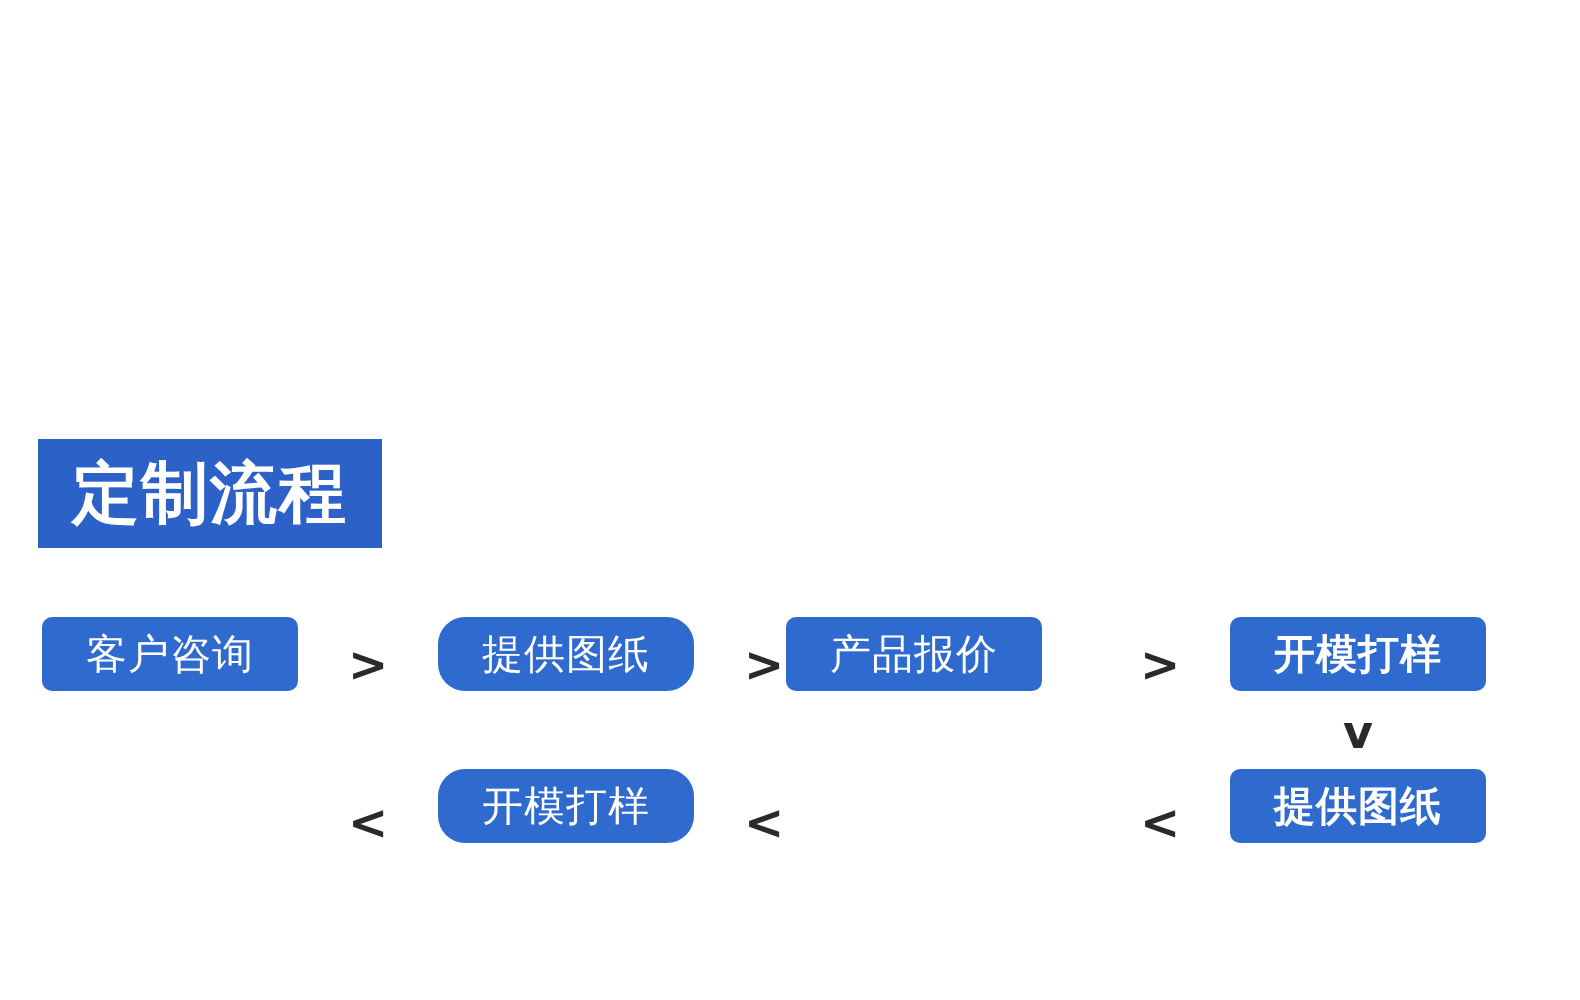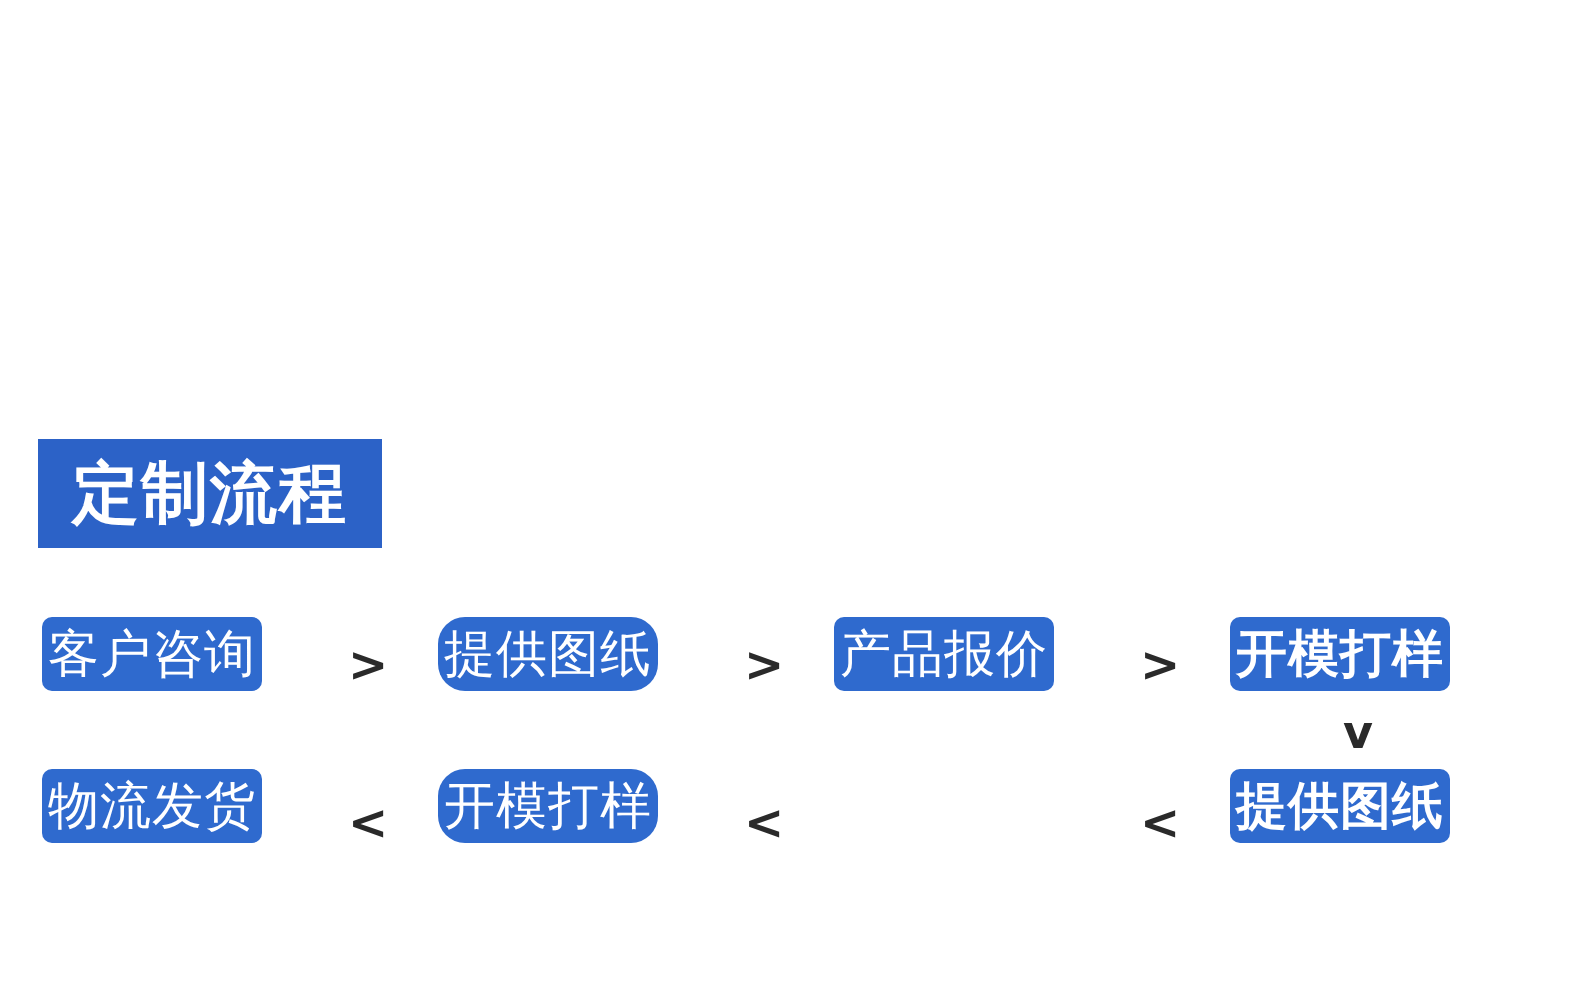--- a/index.html
+++ b/index.html
@@ -21,34 +21,34 @@
     width: 344px; height: 109px;
     background: var(--title-bg, #2c62c7);
     color: var(--box-text, #ffffff);
     display: flex; align-items: center; justify-content: center;
     font-size: 67px;
     font-weight: 900;
     letter-spacing: 2px;
   }
   .flow-box {
     position: absolute;
-    width: 220px; height: 74px;
+    width: 256px; height: 74px;
     background: var(--box-bg, #2f6ace);
     color: var(--box-text, #ffffff);
     border-radius: 10px;
     display: flex; align-items: center; justify-content: center;
-    font-size: 51px;
+    font-size: 41px;
     font-weight: 500;
     letter-spacing: 1px;
   }
   .r1 { top: 617px; }
   .r2 { top: 769px; }
   .c1 { left: 42px; }
   .c2 { left: 438px; border-radius: 27px; }
-  .c3 { left: 834px; }
+  .c3 { left: 786px; }
   .c4 { left: 1230px; font-weight: bold; }
   .arrow {
     position: absolute;
     width: 140px; height: 74px;
     display: flex; align-items: center; justify-content: center;
     color: var(--arrow-color, #2a2a2a);
     font-size: 48px;
     font-weight: 700;
     font-family: "DejaVu Sans", "Liberation Sans", sans-serif;
   }
@@ -78,20 +78,19 @@
   <div class="flow-box r1 c1">客户咨询</div>
   <div class="arrow g1 ar1">&gt;</div>
   <div class="flow-box r1 c2">提供图纸</div>
   <div class="arrow g2 ar1">&gt;</div>
   <div class="flow-box r1 c3">产品报价</div>
   <div class="arrow g3 ar1">&gt;</div>
   <div class="flow-box r1 c4">开模打样</div>
 
   <div class="arrow-down">v</div>
 
-  <div class="flow-box r2 c1">物流发货</div>
   <div class="arrow g1 ar2">&lt;</div>
   <div class="flow-box r2 c2">开模打样</div>
   <div class="arrow g2 ar2">&lt;</div>
   <div class="arrow g3 ar2">&lt;</div>
   <div class="flow-box r2 c4">提供图纸</div>
 
 </div>
 
 </body></html>

